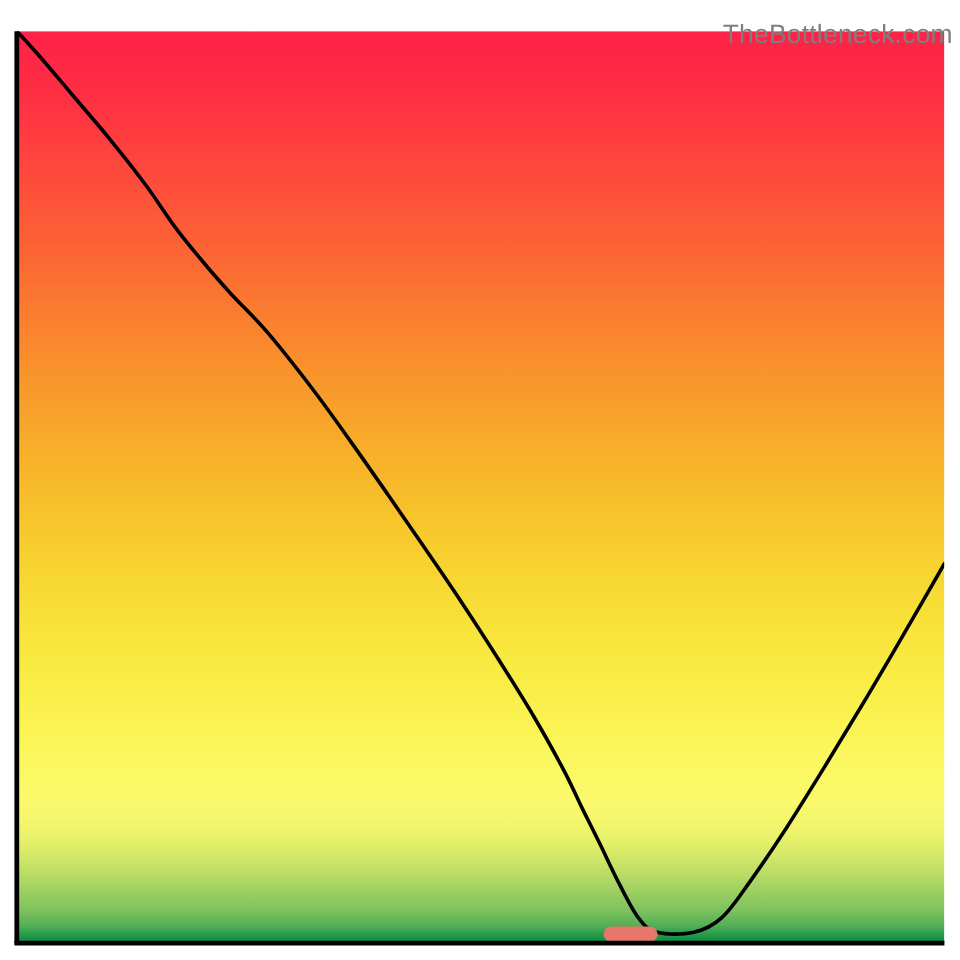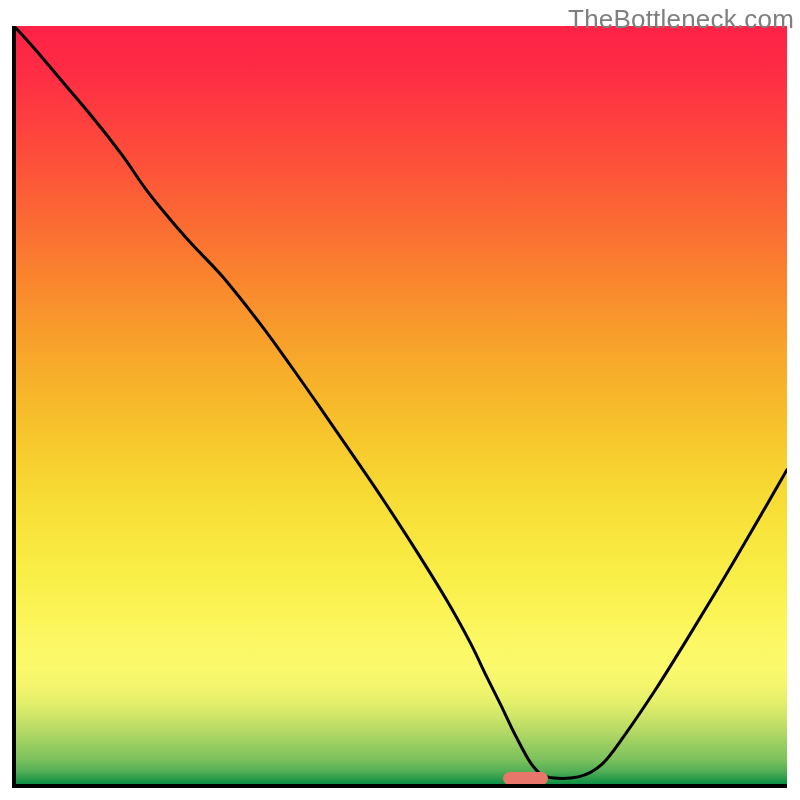--- a/index.html
+++ b/index.html
@@ -11,24 +11,24 @@
     background: #ffffff;
     font-family: Arial, Helvetica, sans-serif;
   }
   .wrap {
     position: relative;
     width: 800px;
     height: 800px;
   }
   .watermark {
     position: absolute;
-    top: 4px;
+    top: 16px;
     right: 6px;
     color: #7f7f7f;
-    font-size: 26px;
+    font-size: 22px;
     font-weight: 400;
     letter-spacing: 0.2px;
     z-index: 10;
   }
   .plot-area {
     position: absolute;
     left: 14px;
     top: 26px;
     width: 773px;
     height: 760px;

